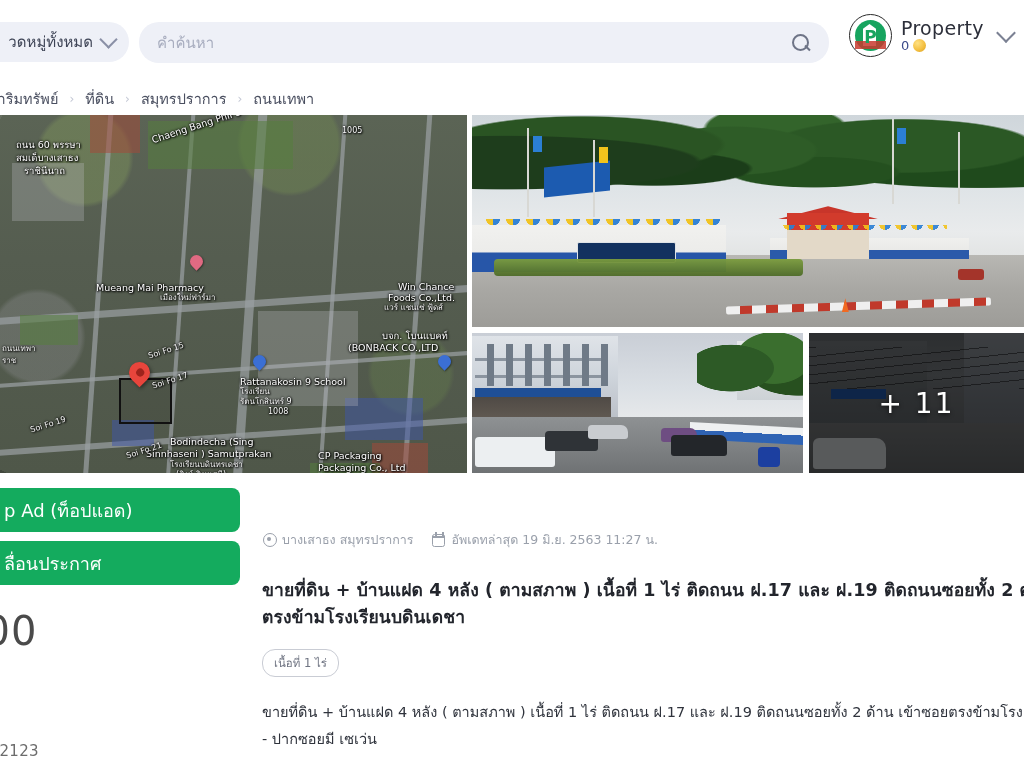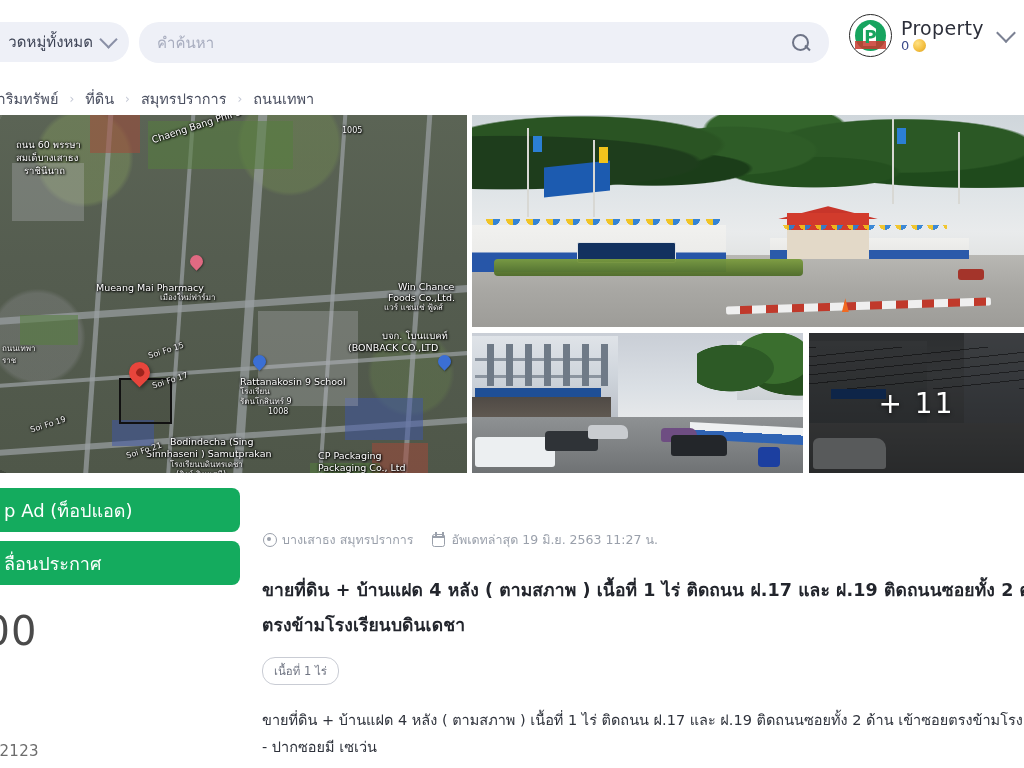--- a/index.html
+++ b/index.html
@@ -333,21 +333,21 @@
     background:#9aa0ab;}
   .ic-cal::after{content:"";position:absolute;left:2px;top:-3px;width:1.4px;height:4px;
     background:#9aa0ab;box-shadow:7px 0 0 0 #9aa0ab;}
 
   .title {
     margin-top: 27px;
     font-size: 17.5px; font-weight: bold; color: #22252c;
     line-height: 1.55; letter-spacing:.1px;
     white-space: nowrap; overflow: visible;
   }
-  .title-l2 { white-space: nowrap; margin-top: 8px; }
+  .title-l2 { white-space: nowrap; }
   .tags { margin-top: 18px; display:flex; gap:8px; }
   .tag {
     border: 1px solid #c9ccd4; border-radius: 13px;
     padding: 4px 11px; font-size: 11.5px; color: #6f7482;
     background:#fff; white-space:nowrap;
   }
   .desc {
     margin-top: 22px; font-size: 14.5px; color: #2f333c; line-height: 1.85;
   }
   .desc div { white-space: nowrap; }

